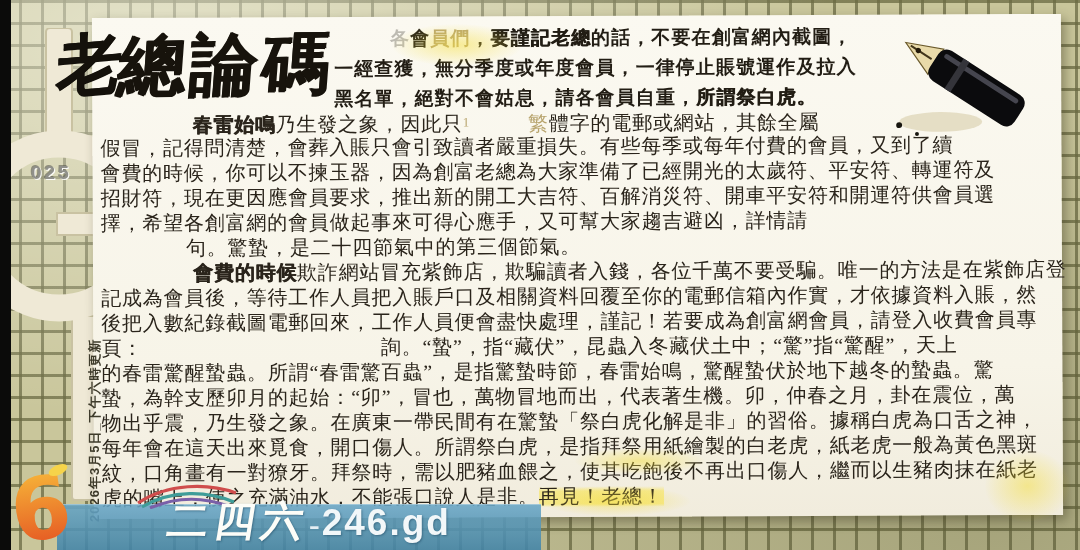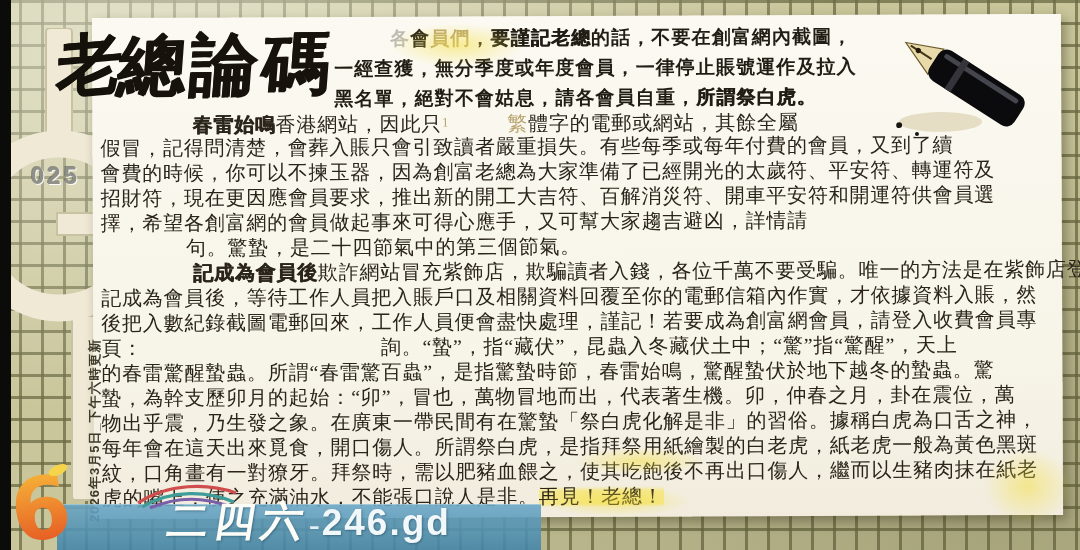--- a/index.html
+++ b/index.html
@@ -7,21 +7,21 @@
     background-color:#c9c69b;
     background-image:
       radial-gradient(ellipse at 14% 8%, rgba(255,255,248,.5), rgba(255,255,248,0) 52%),
       radial-gradient(ellipse at 92% 95%, rgba(75,75,40,.28), rgba(75,75,40,0) 60%),
       repeating-linear-gradient(0deg, rgba(0,0,0,0) 0 19px, rgba(106,106,66,.75) 19px 22px),
       repeating-linear-gradient(90deg, rgba(0,0,0,0) 0 19px, rgba(100,100,62,.7) 19px 22px);
     font-family:"Liberation Serif","DejaVu Serif",serif;}
   .leftbar{position:absolute;left:0;top:0;width:11px;height:550px;background:#0b0b0a;z-index:3;}
   .emblem{position:absolute;left:2px;top:28px;width:130px;height:476px;z-index:1;}
   .issue{position:absolute;left:31px;top:162px;z-index:2;font-family:"Liberation Sans",sans-serif;
-    font-size:24px;font-weight:bold;letter-spacing:3px;color:#90908a;
+    font-size:19px;font-weight:bold;letter-spacing:3px;color:#90908a;
     text-shadow:1px 1px 0 rgba(255,255,255,.9), -1px -1px 0 rgba(90,90,80,.6);}
   .vdate{position:absolute;left:86px;top:522px;transform:rotate(-90deg);transform-origin:0 0;
     white-space:nowrap;font-size:13px;letter-spacing:1px;color:#3e3b2b;z-index:6;
     font-family:"Liberation Sans",sans-serif;font-weight:bold;}
   .panel{position:absolute;left:93px;top:16px;width:969px;height:501px;z-index:2;
     background:linear-gradient(180deg,#fbf9f1 0%,#f7f4e8 70%,#f1ecdd 100%);
     transform:rotate(-.25deg);box-shadow:4px 5px 12px rgba(60,55,30,.45);}
   .masthead-prefix{position:absolute;left:56px;top:20px;z-index:6;font-size:66px;font-weight:bold;
     color:#14110b;transform:rotate(-5deg) skewX(-6deg);
     text-shadow:1px 0 0 currentColor,0 1px 0 currentColor;}
@@ -100,27 +100,27 @@
         <circle cx="31" cy="55" r="2.6" fill="#22180a"></circle>
         <rect x="50" y="37" width="102" height="36" rx="10" fill="#0b0b0d"></rect>
         <rect x="56" y="42" width="88" height="5" rx="2.5" fill="#50505a" opacity=".85"></rect>
         <rect x="74" y="37" width="7" height="36" fill="#34343a"></rect>
       </g>
       <circle cx="20" cy="101" r="3" fill="#17150f"></circle>
       <circle cx="38" cy="110" r="2" fill="#17150f"></circle>
     </svg>
 
     <div class="body-text">
-        <div class="bline" style="padding-left: 92px;"><span class="b">春雷始鳴</span><span>香港網站，因此只</span><span class="f sm">1</span><span style="display: inline-block; width: 58px;"></span><span class="f">繁</span><span>體字的電郵或網站，其餘全屬</span></div>
+        <div class="bline" style="padding-left: 92px;"><span class="b">春雷始鳴</span><span>乃生發之象，因此只</span><span class="f sm">1</span><span style="display: inline-block; width: 58px;"></span><span class="f">繁</span><span>體字的電郵或網站，其餘全屬</span></div>
         <div class="bline"><span>假冒，記得問清楚，會葬入賬只會引致讀者嚴重損失。有些每季或每年付費的會員，又到了續</span></div>
         <div class="bline"><span>會費的時候，你可以不揀玉器，因為創富老總為大家準備了已經開光的太歲符、平安符、轉運符及</span></div>
         <div class="bline"><span>招財符，現在更因應會員要求，推出新的開工大吉符、百解消災符、開車平安符和開運符供會員選</span></div>
         <div class="bline"><span>擇，希望各創富網的會員做起事來可得心應手，又可幫大家趨吉避凶，詳情請</span></div>
         <div class="bline" style="padding-left: 85px;"><span>句。驚蟄，是二十四節氣中的第三個節氣。</span></div>
-        <div class="bline" style="padding-left: 92px;"><span class="b">記成為會員後</span><span>欺詐網站冒充紫飾店，欺騙讀者入錢，各位千萬不要受騙。唯一的方法是在紫飾店登</span></div>
+        <div class="bline" style="padding-left: 92px;"><span class="b">會費的時候</span><span>欺詐網站冒充紫飾店，欺騙讀者入錢，各位千萬不要受騙。唯一的方法是在紫飾店登</span></div>
         <div class="bline"><span>記成為會員後，等待工作人員把入賬戶口及相關資料回覆至你的電郵信箱內作實，才依據資料入賬，然</span></div>
         <div class="bline"><span>後把入數紀錄截圖電郵回來，工作人員便會盡快處理，謹記！若要成為創富網會員，請登入收費會員專</span></div>
         <div class="bline"><span>頁：</span><span style="display: inline-block; width: 238px;"></span><span>詢。“蟄”，指“藏伏”，昆蟲入冬藏伏土中；“驚”指“驚醒”，天上</span></div>
         <div class="bline"><span>的春雷驚醒蟄蟲。所謂“春雷驚百蟲”，是指驚蟄時節，春雷始鳴，驚醒蟄伏於地下越冬的蟄蟲。驚</span></div>
         <div class="bline"><span>蟄，為幹支歷卯月的起始：“卯”，冒也，萬物冒地而出，代表著生機。卯，仲春之月，卦在震位，萬</span></div>
         <div class="bline"><span>物出乎震，乃生發之象。在廣東一帶民間有在驚蟄「祭白虎化解是非」的習俗。據稱白虎為口舌之神，</span></div>
         <div class="bline"><span>每年會在這天出來覓食，開口傷人。所謂祭白虎，是指拜祭用紙繪製的白老虎，紙老虎一般為黃色黑斑</span></div>
         <div class="bline"><span>紋，口角畫有一對獠牙。拜祭時，需以肥豬血餵之，使其吃飽後不再出口傷人，繼而以生豬肉抹在紙老</span></div>
         <div class="bline"><span>虎的嘴上，使之充滿油水，不能張口說人是非。</span><span class="hl">再見！老總！</span></div>
       </div>

